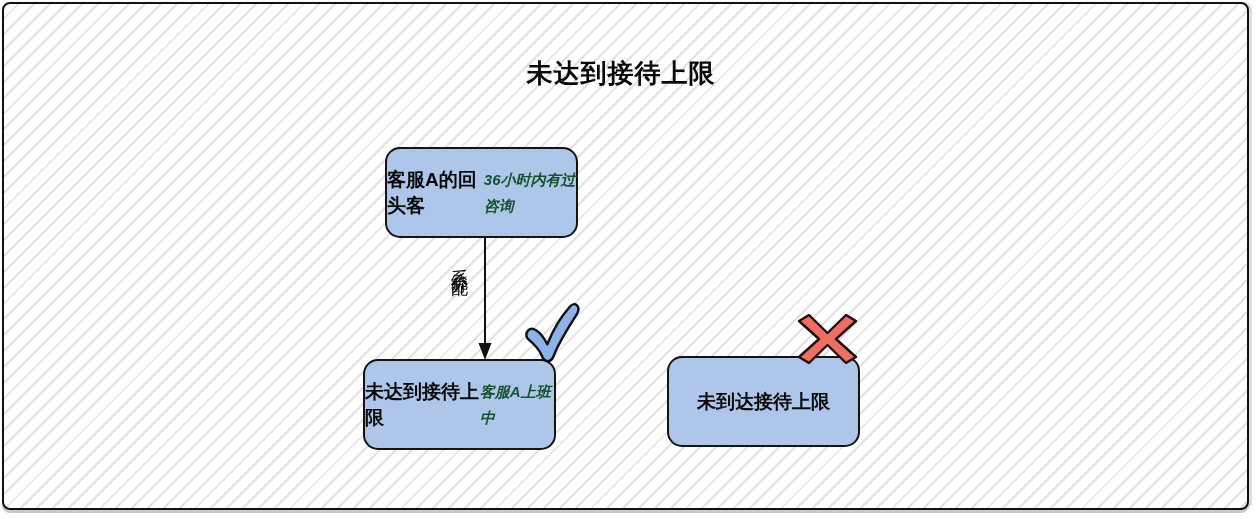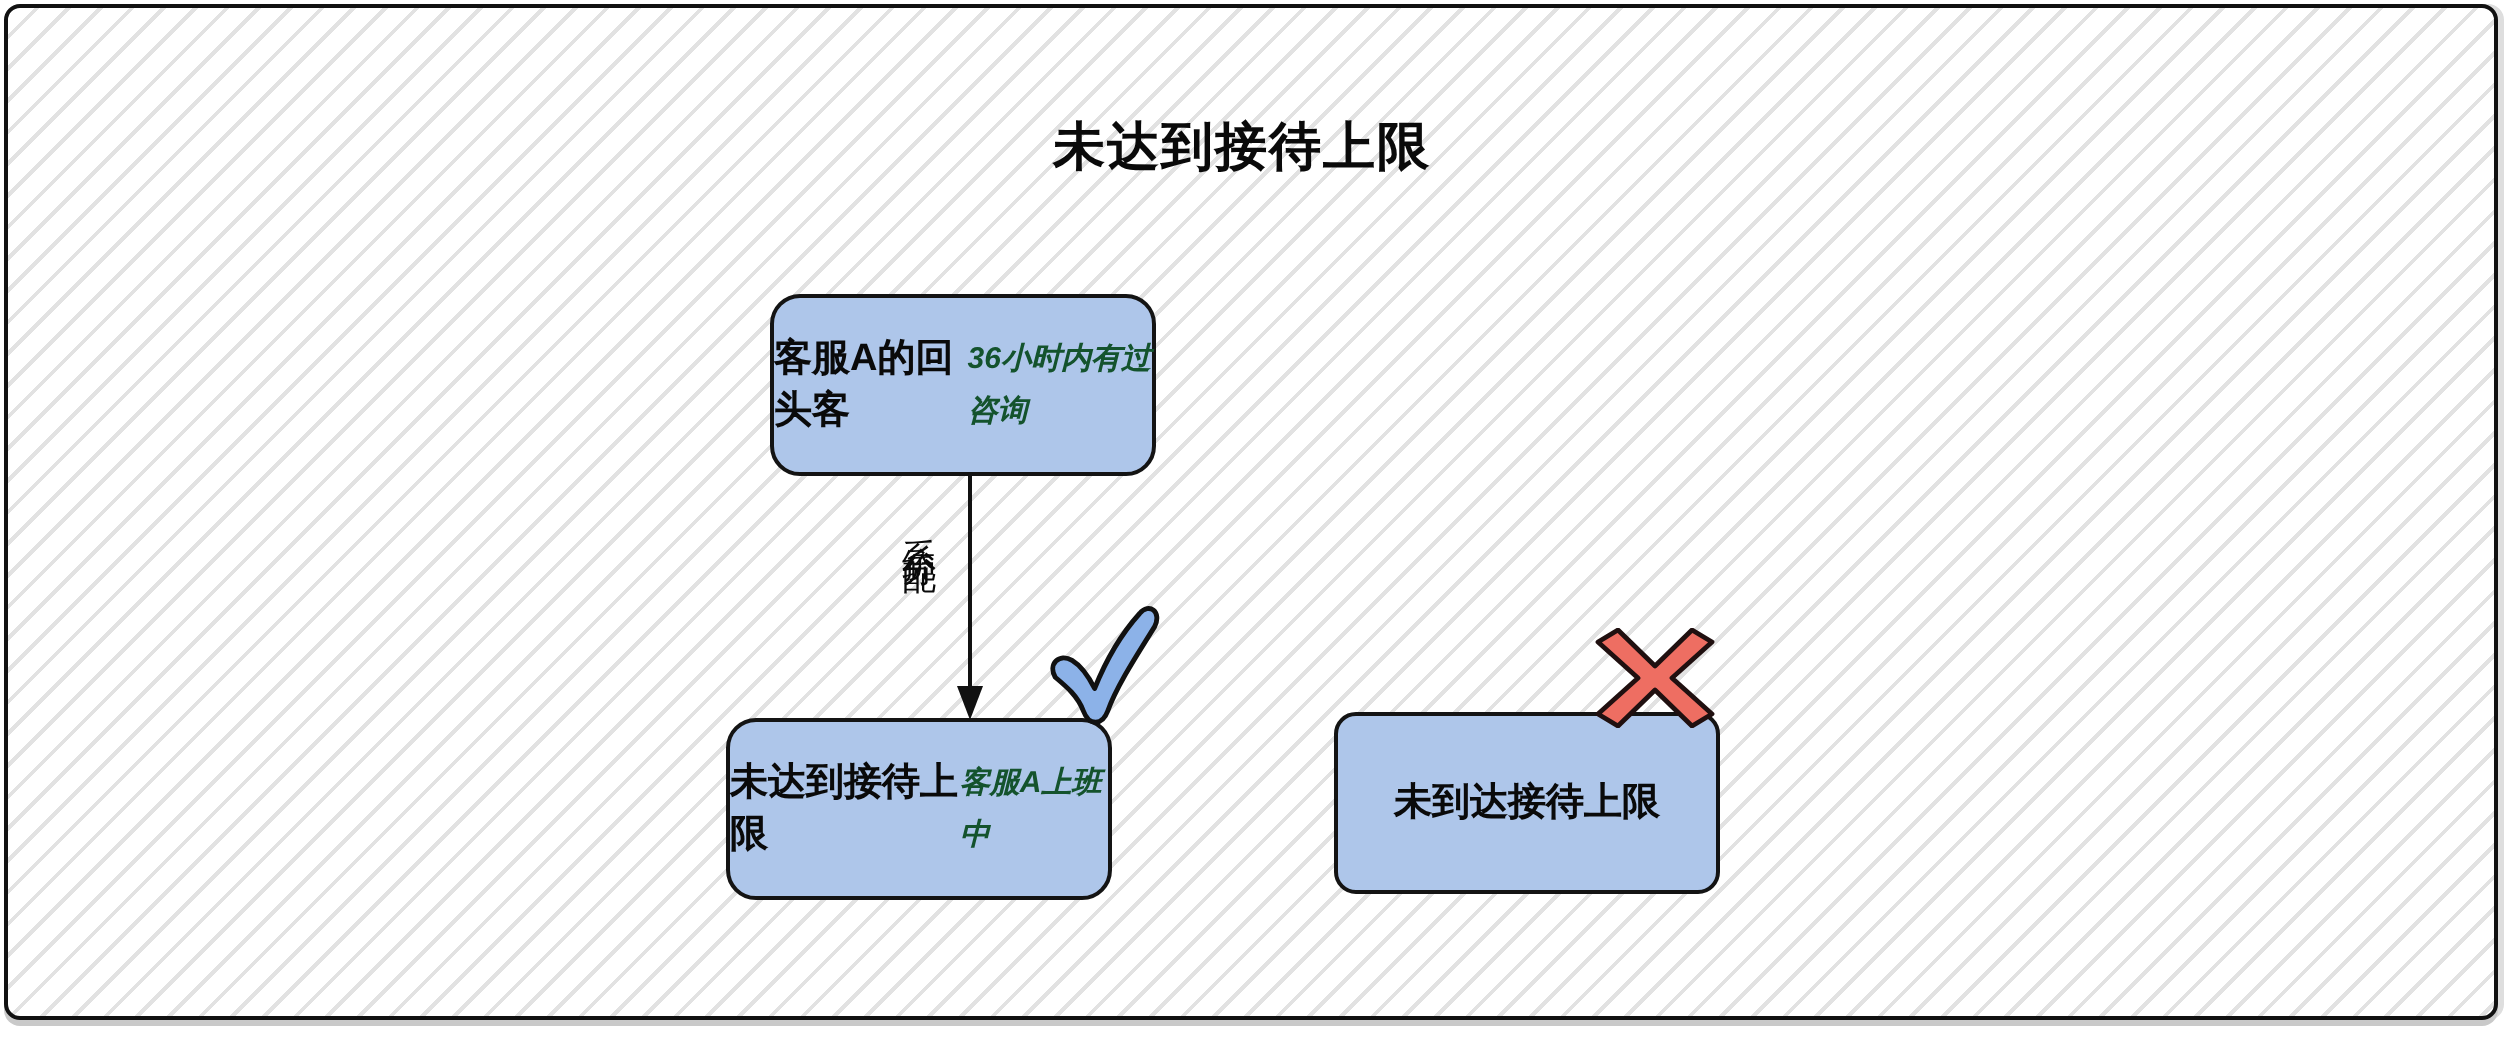--- a/index.html
+++ b/index.html
@@ -25,21 +25,21 @@
     letter-spacing:1px;
   }
   .node{
     position:absolute;width:193px;height:91px;
     background:#aec6ea;border:2.5px solid #141414;border-radius:15px;
     display:flex;flex-direction:row;justify-content:center;align-items:center;
     box-sizing:border-box;
   }
   .node-top{left:381px;top:143px;}
   .node-left{left:359px;top:355px;}
-  .node-right{left:663px;top:352px;border-radius:11px;}
+  .node-right{left:663px;top:352px;}
   .node .l1{font-size:19px;font-weight:bold;color:#0a0a0a;line-height:26px;}
   .node .l2{font-size:15px;font-weight:bold;font-style:italic;color:#14532d;line-height:26px;}
   .arrow{position:absolute;left:471px;top:234px;width:20px;height:122px;}
   .arrow-label{
     position:absolute;left:444px;top:251px;height:100px;
     writing-mode:vertical-rl;text-orientation:upright;
     font-size:17px;color:#0a0a0a;letter-spacing:4px;line-height:22px;
   }
   .check{position:absolute;left:517px;top:299px;width:62px;height:60px;}
   .cross{position:absolute;left:793px;top:310px;width:61px;height:50px;}

